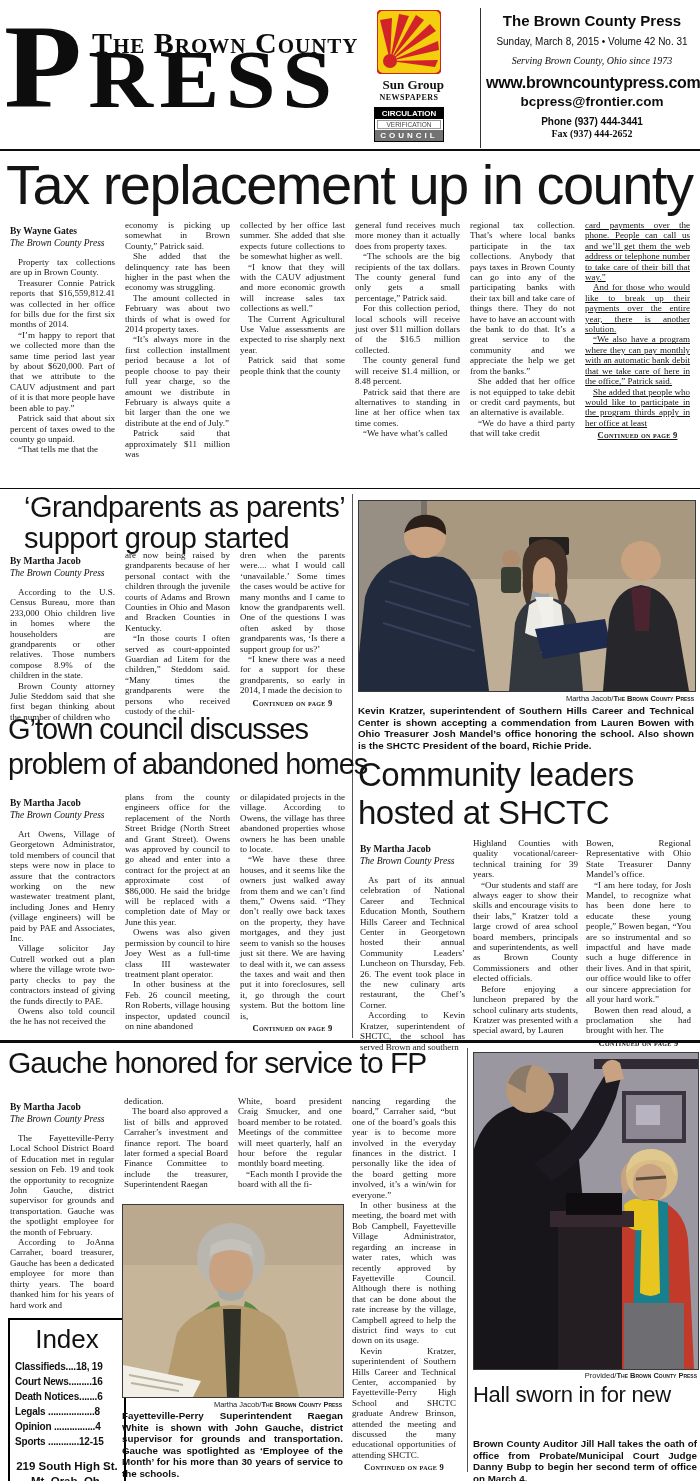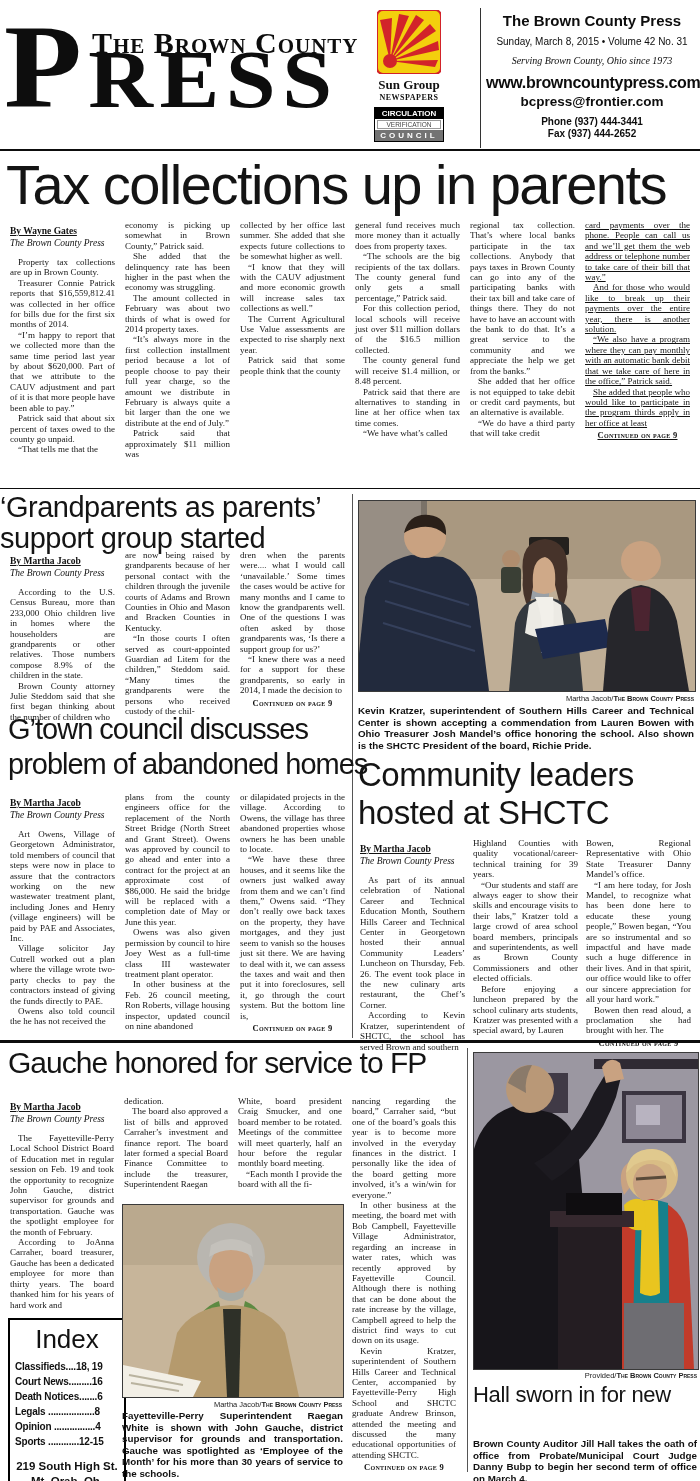--- a/index.html
+++ b/index.html
@@ -7,54 +7,54 @@
         font-family:"Liberation Serif",serif;color:#111;}
 
   
   .np-top{position:absolute;left:92px;top:10px;font:700 30px "Liberation Serif",serif;
           font-variant:small-caps;letter-spacing:1px;color:#0d0d0d;white-space:nowrap;margin-top:16px;}
   .np-main{position:absolute;left:4px;top:6px;font:700 118px "Liberation Serif",serif;
            font-variant:small-caps;letter-spacing:6px;line-height:1.05;color:#0d0d0d;
            transform:scaleX(1.08);transform-origin:0 0;white-space:nowrap;}
   .mast-logo{position:absolute;left:374px;top:10px;width:70px;text-align:center;}
   .mast-logo svg{display:block;margin:0 auto;}
-  .logo-name{font:700 13px "Liberation Serif",serif;margin-top:3px;}
+  .logo-name{font:700 13px "Liberation Serif",serif;margin-top:3px;text-align:right;}
   .logo-sub{font:700 8px "Liberation Serif",serif;letter-spacing:.5px;}
   .cvc{margin-top:5px;border:1px solid #000;background:#fff;}
   .cvc1{background:#000;color:#fff;font:700 8px "Liberation Sans",sans-serif;padding:1px 0;}
   .cvc2{color:#444;font:400 6.5px "Liberation Sans",sans-serif;border:1px solid #999;margin:1px 2px;}
   .cvc3{background:#737373;color:#fff;font:700 8px "Liberation Sans",sans-serif;letter-spacing:3px;padding:1px 0;}
   .mast-divider{position:absolute;left:480px;top:8px;width:1px;height:140px;background:#333;}
   .mast-info{position:absolute;left:486px;top:12px;width:212px;text-align:center;
              font-family:"Liberation Sans",sans-serif;color:#0d0d0d;}
   .mi-title{font-size:15px;font-weight:700;}
   .mi-date{font-size:10px;margin-top:7px;}
   .mi-tagline{font-size:10px;font-style:italic;margin-top:8px;font-family:"Liberation Serif",serif;}
   .mi-web{font-size:16px;font-weight:700;margin-top:8px;letter-spacing:-0.3px;}
   .mi-email{font-size:13.5px;font-weight:700;margin-top:2px;}
   .mi-phone{font-size:10px;font-weight:700;margin-top:7px;}
-  .mi-fax{font-size:10px;font-weight:700;margin-top:1px;}
+  .mi-fax{font-size:10px;font-weight:700;margin-top:1px;font-family:Liberation Serif, serif;}
 
   
   .hrule{position:absolute;left:0;width:700px;background:#0d0d0d;}
   .vrule{position:absolute;width:1px;background:#555;}
 
   
   .h-sans{position:absolute;font-family:"Liberation Sans",sans-serif;font-weight:400;
           color:#141414;white-space:nowrap;}
   #tax-head{left:6px;top:152px;font-size:56px;letter-spacing:-1.5px;}
-  #gp-head{left:0;top:492px;font-size:29px;line-height:31px;letter-spacing:-0.5px;}
+  #gp-head{left:24px;top:492px;font-size:29px;line-height:31px;letter-spacing:-0.5px;}
   #gt-head{left:8px;top:712px;font-size:29px;line-height:35px;letter-spacing:-1px;}
   #cl-head{left:358px;top:756px;font-size:33px;line-height:38px;letter-spacing:-0.5px;}
   #ga-head{left:8px;top:1046px;font-size:30px;letter-spacing:-1px;}
   #hall-head{left:473px;top:1382px;font-size:22px;line-height:26px;letter-spacing:-0.3px;}
 
   
   .acol{position:absolute;width:105px;}
-  .byline-name{font:700 9.5px "Liberation Serif",serif;text-decoration:underline;text-align:center;}
+  .byline-name{font:700 9.5px "Liberation Serif",serif;text-align:center;}
   .byline-org{font:italic 9.5px "Liberation Serif",serif;margin-bottom:9px;}
   .bodytext{font-family:"Liberation Serif",serif;font-size:9px;line-height:10.4px;
             text-align:justify;color:#151515;}
   .bodytext p{margin:0;text-indent:8px;}
   .bodytext p.cont{text-indent:0;}
   .continued{font:700 8.5px "Liberation Serif",serif;font-variant:small-caps;
              text-align:center;margin-top:2px;letter-spacing:.3px;}
 
   
   .photo{position:absolute;border:1px solid #3a3a3a;overflow:hidden;background:#b7a68d;}
@@ -113,21 +113,21 @@
       <div class="mi-tagline">Serving Brown County, Ohio since 1973</div>
       <div class="mi-web">www.browncountypress.com</div>
       <div class="mi-email">bcpress@frontier.com</div>
       <div class="mi-phone">Phone (937) 444-3441</div>
       <div class="mi-fax">Fax (937) 444-2652</div>
     </div>
   </header>
 
   <div class="hrule" style="top:149px;height:2px;"></div>
 
-  <h1 class="h-sans" id="tax-head" style="margin:0;">Tax collections up in parents</h1>
+  <h1 class="h-sans" id="tax-head" style="margin:0;">Tax replacement up in county</h1>
 
   <div class="acol" style="left:10px;top:220px;">
     <div>
       <span class="byline-name">By Wayne Gates</span>
       <div class="byline-org">The Brown County Press</div>
     </div>
     <div class="bodytext">
         <p>Property tax collections are up in Brown County.</p>
         <p>Treasurer Connie Patrick reports that $16,559,812.41 was collected in her office for bills due for the first six months of 2014.</p>
         <p>“I’m happy to report that we collected more than the same time period last year by about $620,000. Part of that we attribute to the CAUV adjustment and part of it is that more people have been able to pay.”</p>

